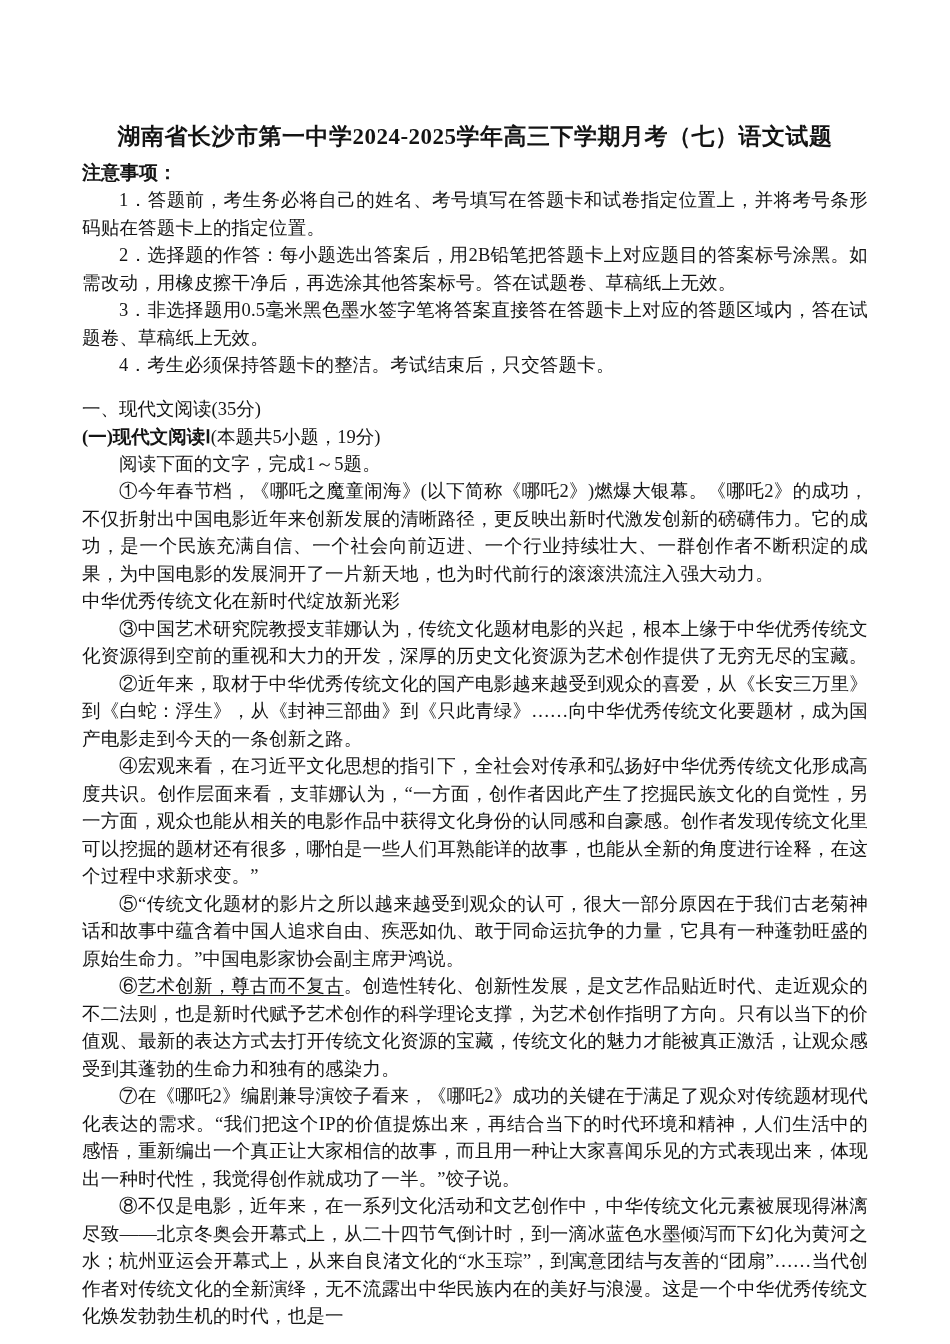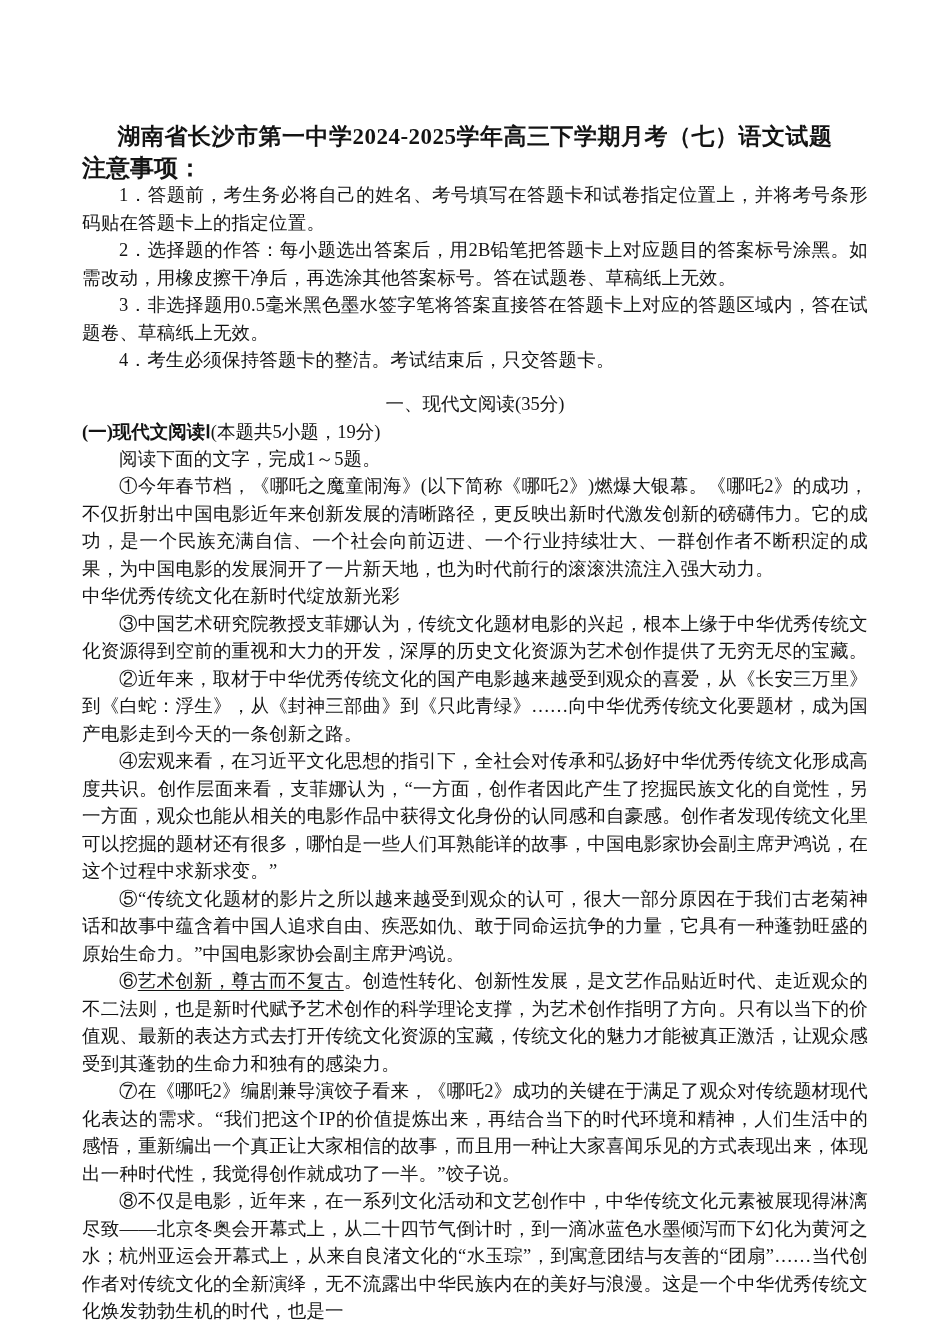--- a/index.html
+++ b/index.html
@@ -23,36 +23,36 @@
     line-height: 34px;
     letter-spacing: 0.5px;
   }
   .doc-subtitle {
     font-size: 18px;
     text-align: center;
     line-height: 28px;
     margin-top: 9px;
   }
   .notice-heading {
-    font-size: 24px;
+    font-size: 19px;
     font-weight: bold;
     line-height: 28px;
+    margin-top: 5px;
   }
   .body-text {
     font-size: 18.5px;
     line-height: 27.5px;
     text-align: justify;
     text-indent: 2em;
     letter-spacing: 0.2px;
   }
   .section-heading {
     font-size: 18.5px;
     line-height: 28px;
     margin-top: 15px;
-    text-align: center;
   }
   .section-subheading {
     font-size: 18.5px;
     line-height: 28px;
   }
   .section-subheading .bold { font-weight: bold; }
   .passage-heading {
     font-size: 18.5px;
     text-align: left;
     line-height: 27.5px;
@@ -83,21 +83,21 @@
   <div class="section-subheading"><span class="bold">(一)现代文阅读Ⅰ</span><span>(本题共5小题，19分)</span></div>
 
   <p class="body-text">阅读下面的文字，完成1～5题。</p>
 
   <p class="body-text">①今年春节档，《哪吒之魔童闹海》(以下简称《哪吒2》)燃爆大银幕。《哪吒2》的成功，不仅折射出中国电影近年来创新发展的清晰路径，更反映出新时代激发创新的磅礴伟力。它的成功，是一个民族充满自信、一个社会向前迈进、一个行业持续壮大、一群创作者不断积淀的成果，为中国电影的发展洞开了一片新天地，也为时代前行的滚滚洪流注入强大动力。</p>
 
   <div class="passage-heading">中华优秀传统文化在新时代绽放新光彩</div>
 
   <p class="body-text">③中国艺术研究院教授支菲娜认为，传统文化题材电影的兴起，根本上缘于中华优秀传统文化资源得到空前的重视和大力的开发，深厚的历史文化资源为艺术创作提供了无穷无尽的宝藏。</p>
   <p class="body-text">②近年来，取材于中华优秀传统文化的国产电影越来越受到观众的喜爱，从《长安三万里》到《白蛇：浮生》，从《封神三部曲》到《只此青绿》……向中华优秀传统文化要题材，成为国产电影走到今天的一条创新之路。</p>
-  <p class="body-text">④宏观来看，在习近平文化思想的指引下，全社会对传承和弘扬好中华优秀传统文化形成高度共识。创作层面来看，支菲娜认为，“一方面，创作者因此产生了挖掘民族文化的自觉性，另一方面，观众也能从相关的电影作品中获得文化身份的认同感和自豪感。创作者发现传统文化里可以挖掘的题材还有很多，哪怕是一些人们耳熟能详的故事，中国电影家协会副主席尹鸿说，在这个过程中求新求变。”</p>
+  <p class="body-text">④宏观来看，在习近平文化思想的指引下，全社会对传承和弘扬好中华优秀传统文化形成高度共识。创作层面来看，支菲娜认为，“一方面，创作者因此产生了挖掘民族文化的自觉性，另一方面，观众也能从相关的电影作品中获得文化身份的认同感和自豪感。创作者发现传统文化里可以挖掘的题材还有很多，哪怕是一些人们耳熟能详的故事，也能从全新的角度进行诠释，在这个过程中求新求变。”</p>
   <p class="body-text">⑤“传统文化题材的影片之所以越来越受到观众的认可，很大一部分原因在于我们古老菊神话和故事中蕴含着中国人追求自由、疾恶如仇、敢于同命运抗争的力量，它具有一种蓬勃旺盛的原始生命力。”中国电影家协会副主席尹鸿说。</p>
 
   <p class="body-text"><span>⑥</span><span class="underlined">艺术创新，尊古而不复古</span><span>。创造性转化、创新性发展，是文艺作品贴近时代、走近观众的不二法则，也是新时代赋予艺术创作的科学理论支撑，为艺术创作指明了方向。只有以当下的价值观、最新的表达方式去打开传统文化资源的宝藏，传统文化的魅力才能被真正激活，让观众感受到其蓬勃的生命力和独有的感染力。</span></p>
 
   <p class="body-text">⑦在《哪吒2》编剧兼导演饺子看来，《哪吒2》成功的关键在于满足了观众对传统题材现代化表达的需求。“我们把这个IP的价值提炼出来，再结合当下的时代环境和精神，人们生活中的感悟，重新编出一个真正让大家相信的故事，而且用一种让大家喜闻乐见的方式表现出来，体现出一种时代性，我觉得创作就成功了一半。”饺子说。</p>
   <p class="body-text">⑧不仅是电影，近年来，在一系列文化活动和文艺创作中，中华传统文化元素被展现得淋漓尽致——北京冬奥会开幕式上，从二十四节气倒计时，到一滴冰蓝色水墨倾泻而下幻化为黄河之水；杭州亚运会开幕式上，从来自良渚文化的“水玉琮”，到寓意团结与友善的“团扇”……当代创作者对传统文化的全新演绎，无不流露出中华民族内在的美好与浪漫。这是一个中华优秀传统文化焕发勃勃生机的时代，也是一</p>
 
 </div>
 
 </body></html>

